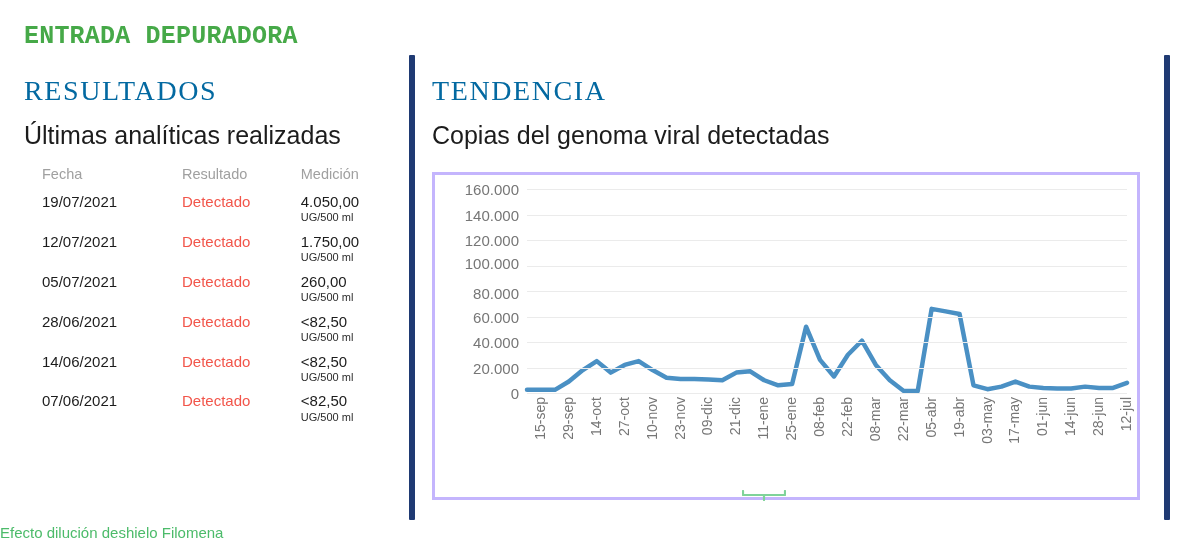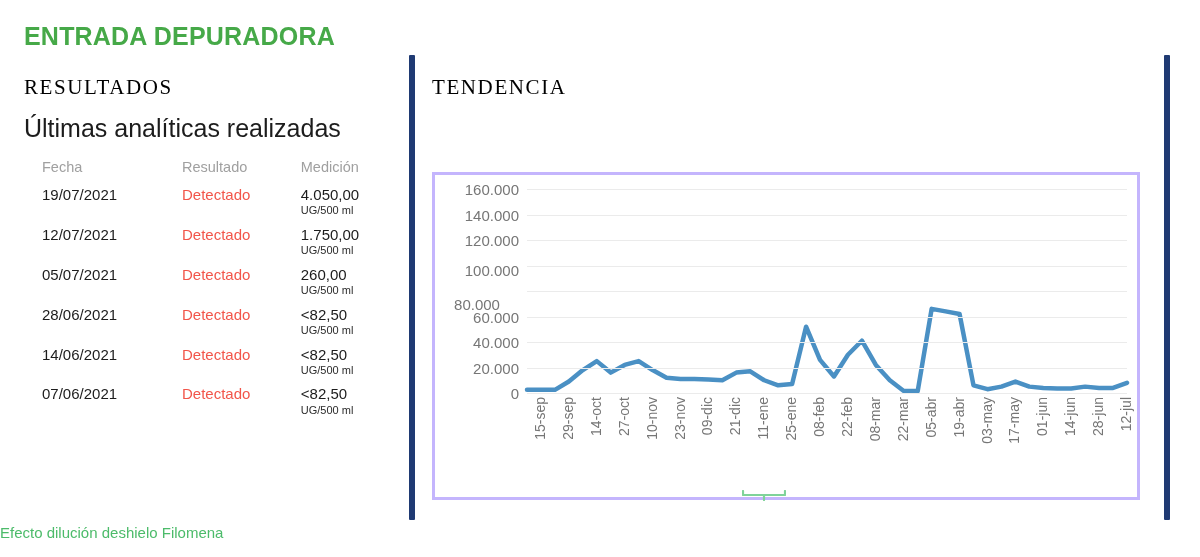--- a/index.html
+++ b/index.html
@@ -18,33 +18,34 @@
   
   #page-title {
     position: absolute;
     left: 24px;
     top: 22px;
     font-size: 25px;
     font-weight: bold;
     color: #46a948;
     letter-spacing: 0.2px;
     white-space: nowrap;
+    font-family: Liberation Mono, monospace;
   }
 
   
   #left-panel {
     position: absolute;
     left: 24px;
     top: 75px;
     width: 370px;
   }
   .section-kicker {
     font-family: "Liberation Serif", serif;
-    font-size: 21px;
-    color: #000000;
+    font-size: 28px;
+    color: #0369a1;
     letter-spacing: 1.6px;
     font-variant: small-caps;
     text-transform: uppercase;
     white-space: nowrap;
   }
   .section-heading {
     font-size: 25px;
     color: #1c1c1c;
     margin-top: 14px;
     white-space: nowrap;
@@ -257,29 +258,30 @@
         </tr>
       </tbody>
   </table>
 </div>
 
 <div class="vrule" id="vrule-left"></div>
 <div class="vrule" id="vrule-right"></div>
 
 <div id="right-panel">
   <div class="section-kicker">TENDENCIA</div>
+  <div class="section-heading">Copias del genoma viral detectadas</div>
 </div>
 
 <div id="chart-box">
   <div id="y-axis">
       <div class="ytick" style="top: 0px;">160.000</div>
       <div class="ytick" style="top: 25.5px;">140.000</div>
       <div class="ytick" style="top: 51px;">120.000</div>
-      <div class="ytick" style="top: 81px;">100.000</div>
-      <div class="ytick" style="top: 115px; text-align: center;">80.000</div>
+      <div class="ytick" style="top: 74px;">100.000</div>
+      <div class="ytick" style="top: 104px;">80.000</div>
       <div class="ytick" style="top: 127.5px;">60.000</div>
       <div class="ytick" style="top: 153px;">40.000</div>
       <div class="ytick" style="top: 178.5px;">20.000</div>
       <div class="ytick" style="top: 204px;">0</div>
     </div>
   <div id="plot-area">
     <svg id="plot-svg" preserveAspectRatio="none" viewBox="0 0 600 204">
       <polyline id="series-path" fill="none" stroke-width="4.5" stroke-linejoin="round" stroke-linecap="round" points="0.00,200.81 13.95,200.81 27.91,200.81 41.86,192.53 55.81,181.05 69.77,172.13 83.72,183.60 97.67,175.95 111.63,172.13 125.58,181.05 139.53,188.70 153.49,189.97 167.44,189.97 181.40,190.61 195.35,191.25 209.30,183.60 223.26,182.32 237.21,191.25 251.16,196.35 265.12,195.07 279.07,137.70 293.02,170.85 306.98,187.43 320.93,165.75 334.88,151.72 348.84,175.95 362.79,191.25 376.74,202.09 390.70,202.09 404.65,119.85 418.60,122.40 432.56,124.95 446.51,196.35 460.47,200.18 474.42,197.63 488.37,192.53 502.33,197.63 516.28,198.90 530.23,199.54 544.19,199.54 558.14,197.63 572.09,198.90 586.05,198.90 600.00,193.80" stroke="#4a90c4"></polyline>
     </svg>
   <div class="gridline" style="top: 0px;"></div>

